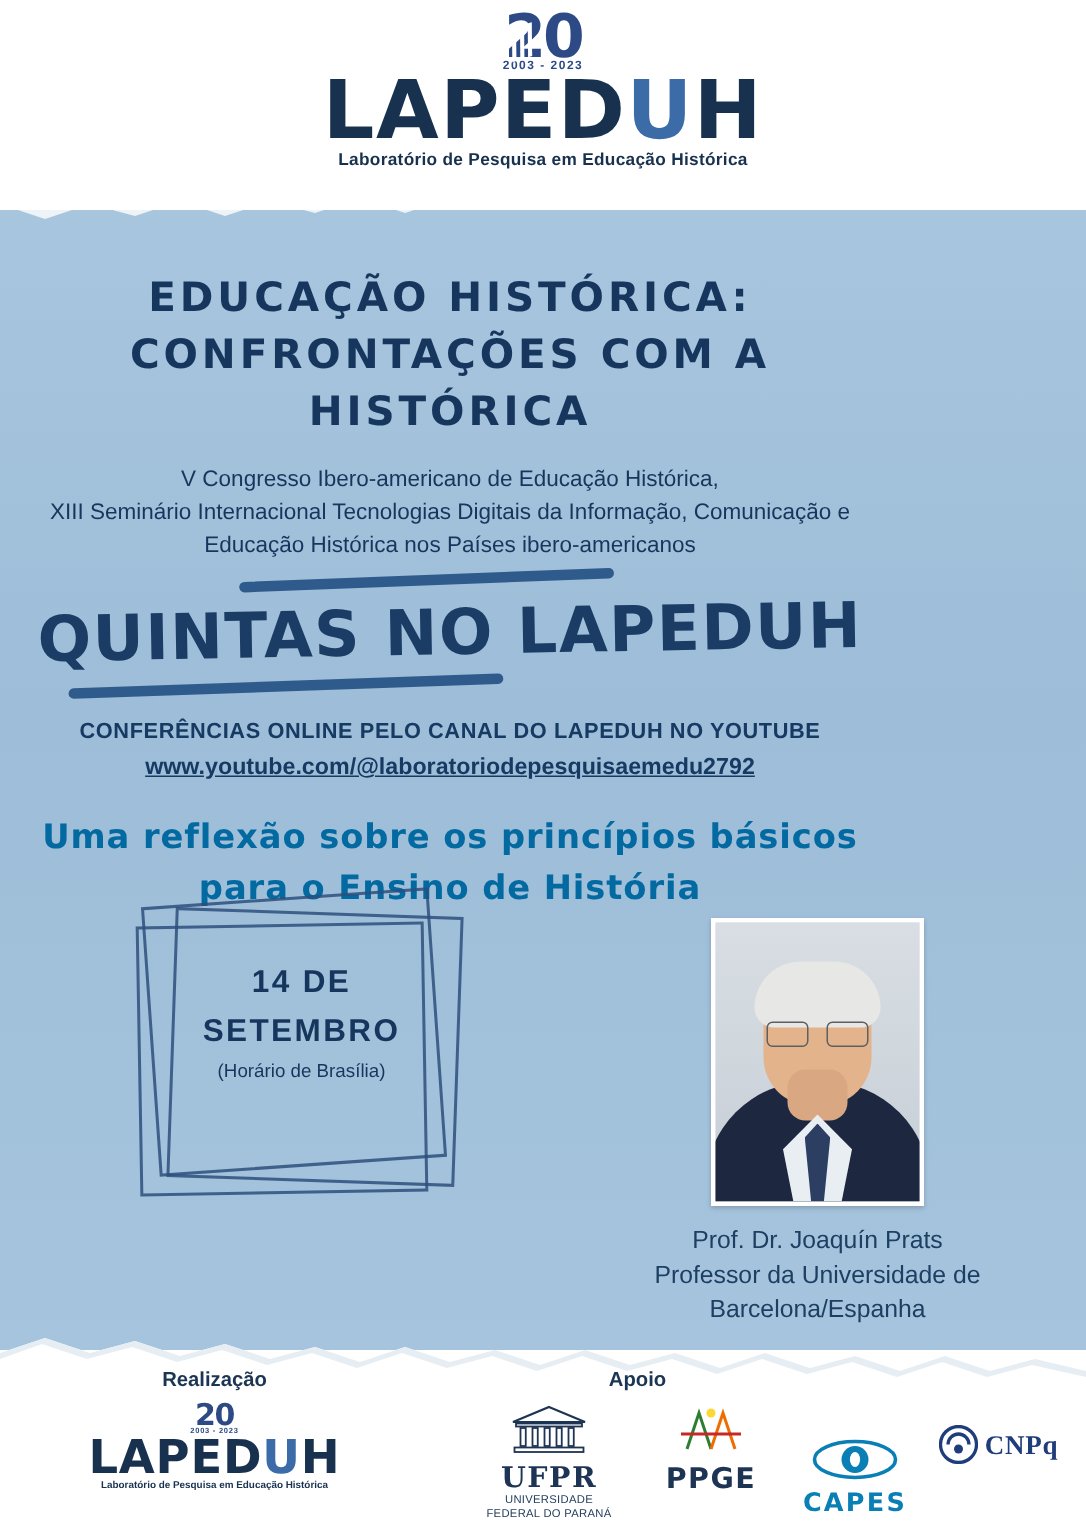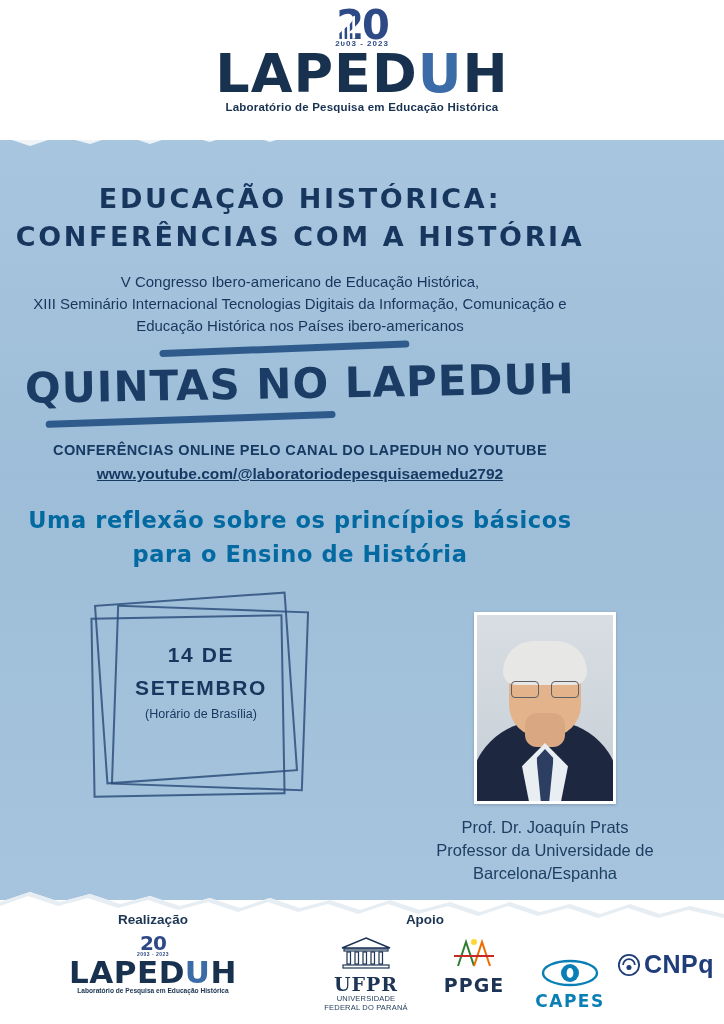--- a/index.html
+++ b/index.html
@@ -337,21 +337,21 @@
     width: 724px;
     height: 124px;
     z-index: 7;
   }
   .foot-label {
     font-size: 13.5px;
     font-weight: bold;
     color: #1b3553;
     text-align: center;
   }
-  .realiz { position: absolute; left: 48px; top: 12px; width: 210px; }
+  .realiz { position: absolute; left: 38px; top: 12px; width: 210px; }
   .apoio  { position: absolute; left: 330px; top: 12px; width: 190px; }
 
   .logo-foot { margin-top: 8px; text-align: center; }
   .logo-foot .l20 {
     font-family: "DejaVu Sans", sans-serif;
     font-weight: bold;
     font-size: 20px;
     color: #2e4a86;
     line-height: 16px;
     letter-spacing: -1px;
@@ -377,21 +377,21 @@
   }
   .sp { position: absolute; text-align: center; }
   .sp-ufpr { left: 18px;  top: 0; width: 96px; }
   .sp-ppge { left: 132px; top: 0; width: 84px; }
   .sp-capes{ left: 222px; top: 23px; width: 96px; text-align: center; }
   .sp-cnpq { left: 318px; top: 14px; width: 96px; }
   .sp-cap { font-size: 7.5px; color:#27405e; letter-spacing:0.2px; }
   .ufpr-word { font-family:"DejaVu Serif", serif; font-weight:bold; font-size:19px; color:#1d3455; letter-spacing:1px; line-height:20px;}
   .ppge-word { font-family:"DejaVu Sans", sans-serif; font-weight:bold; font-size:19px; color:#1d3455; letter-spacing:1px; }
   .capes-word{ font-family:"DejaVu Sans", sans-serif; font-weight:bold; font-size:17px; color:#0a7fb5; letter-spacing:1.5px; }
-  .cnpq-word { font-family:Liberation Sans, sans-serif; font-weight:bold; font-size:25px; color:#1f3d7a; letter-spacing:0.5px; }
+  .cnpq-word { font-family:Liberation Serif, serif; font-weight:bold; font-size:18px; color:#1f3d7a; letter-spacing:0.5px; }
 </style>
 </head>
 <body>
 
 <div class="poster">
 
   <div class="top-band"></div>
 
   <div class="blue-body"></div>
 
@@ -412,21 +412,21 @@
       <span class="slashes">///</span>
       <span>20</span>
     </div>
     <div class="logo-years">2003 - 2023</div>
     <div class="logo-word">LAPED<span class="u-alt">U</span>H</div>
     <div class="logo-sub">Laboratório de Pesquisa em Educação Histórica</div>
   </div>
 
   <div class="content">
     <div class="title-main">EDUCAÇÃO HISTÓRICA:</div>
-    <div class="title-main" style="margin-top:0">CONFERÊNCIAS COM A HISTÓRIA</div>
+    <div class="title-main" style="margin-top:0">CONFRONTAÇÕES COM A HISTÓRICA</div>
 
     <div class="subtitle">V Congresso Ibero-americano de Educação Histórica,</div>
     <div class="subtitle" style="margin-top:0">XIII Seminário Internacional Tecnologias Digitais da Informação, Comunicação e</div>
     <div class="subtitle" style="margin-top:0">Educação Histórica nos Países ibero-americanos</div>
 
     <div style="margin-top:0">
       <div class="quintas">
         <span class="brush-top"></span>
         <span>QUINTAS NO LAPEDUH</span>
         <span class="brush-bot"></span>

